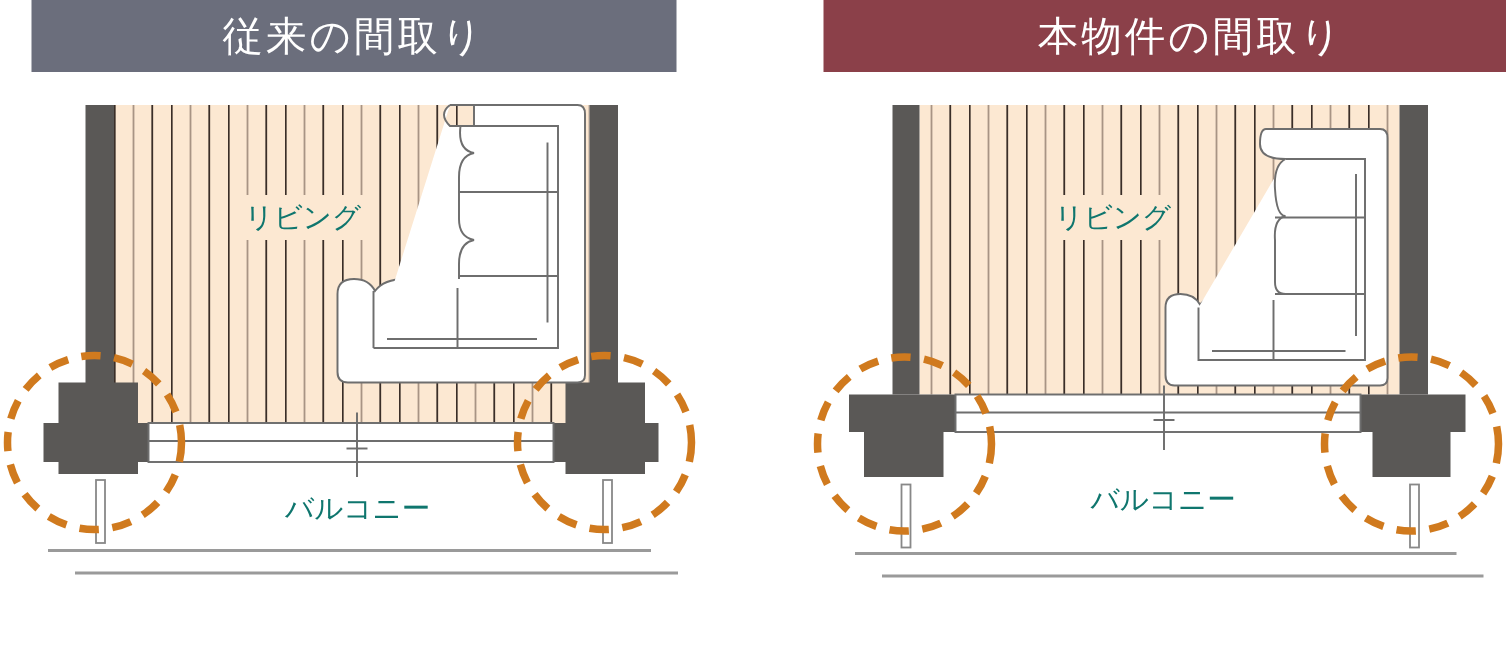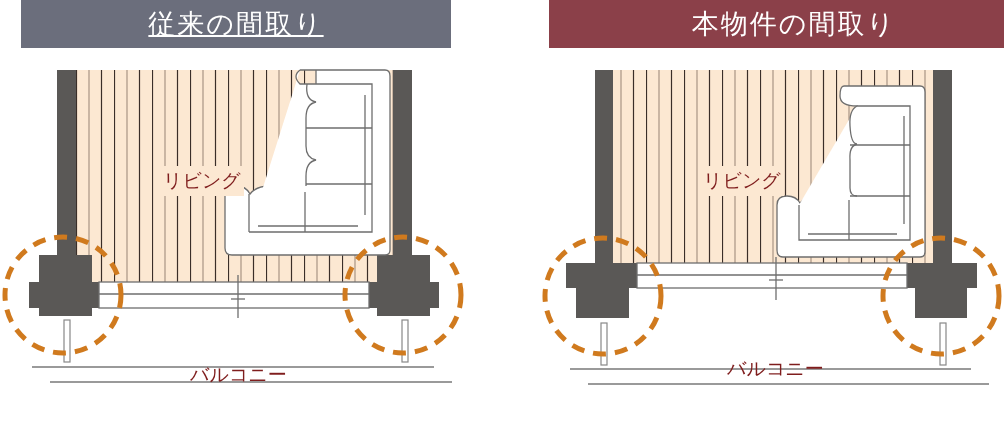--- a/index.html
+++ b/index.html
@@ -1,21 +1,21 @@
 <!DOCTYPE html>
 <html><head>
 <meta charset="utf-8">
 <style>
   html,body{margin:0;padding:0;background:#ffffff;}
   body{width:1004px;height:440px;position:relative;overflow:hidden;font-family:"DejaVu Sans","Liberation Sans",sans-serif;}
   .header{position:absolute;top:0;height:48px;color:#ffffff;font-size:27px;letter-spacing:2px;display:flex;align-items:center;justify-content:center;}
-  .header.left{left:21px;width:430px;background:#6b6e7c;text-decoration:underline;}
+  .header.left{left:21px;width:430px;background:#6b6e7c;}
   .header.right{left:549px;width:430px;background:#8b4049;padding-left:30px;}
   svg{position:absolute;left:0;top:0;}
-  .label{position:absolute;color:#7f1d1d;font-size:19px;white-space:nowrap;margin-top:36px;}
+  .label{position:absolute;color:#0f766e;font-size:19px;white-space:nowrap;}
 </style>
 </head>
 <body>
 
 <div class="header left">
   <span>従来の間取り</span>
 </div>
 
 <div class="header right">
   <span>本物件の間取り</span>

